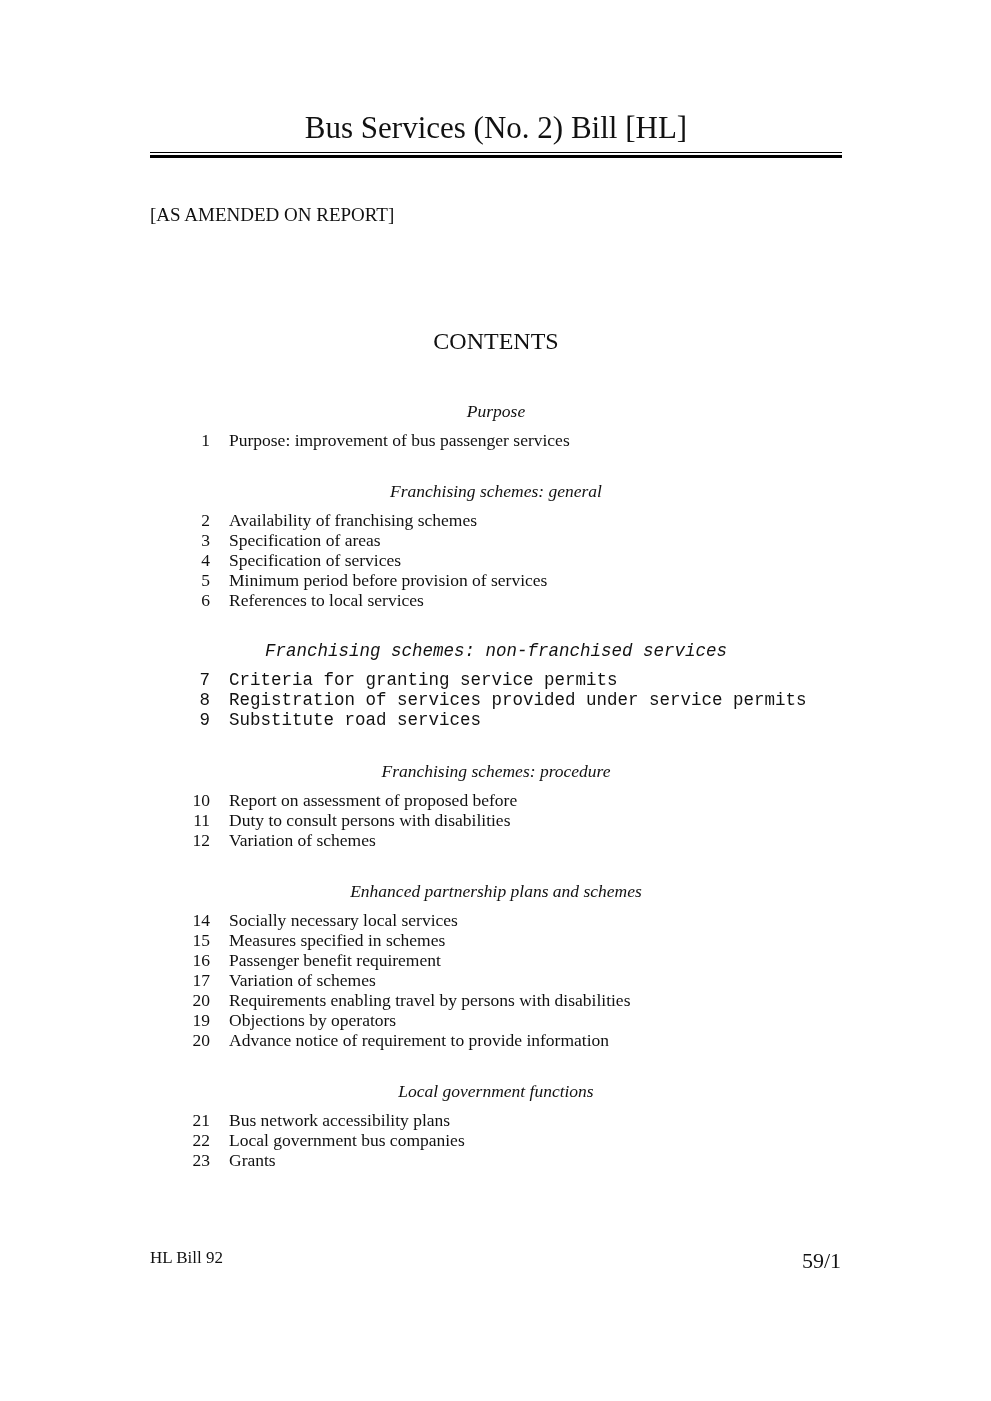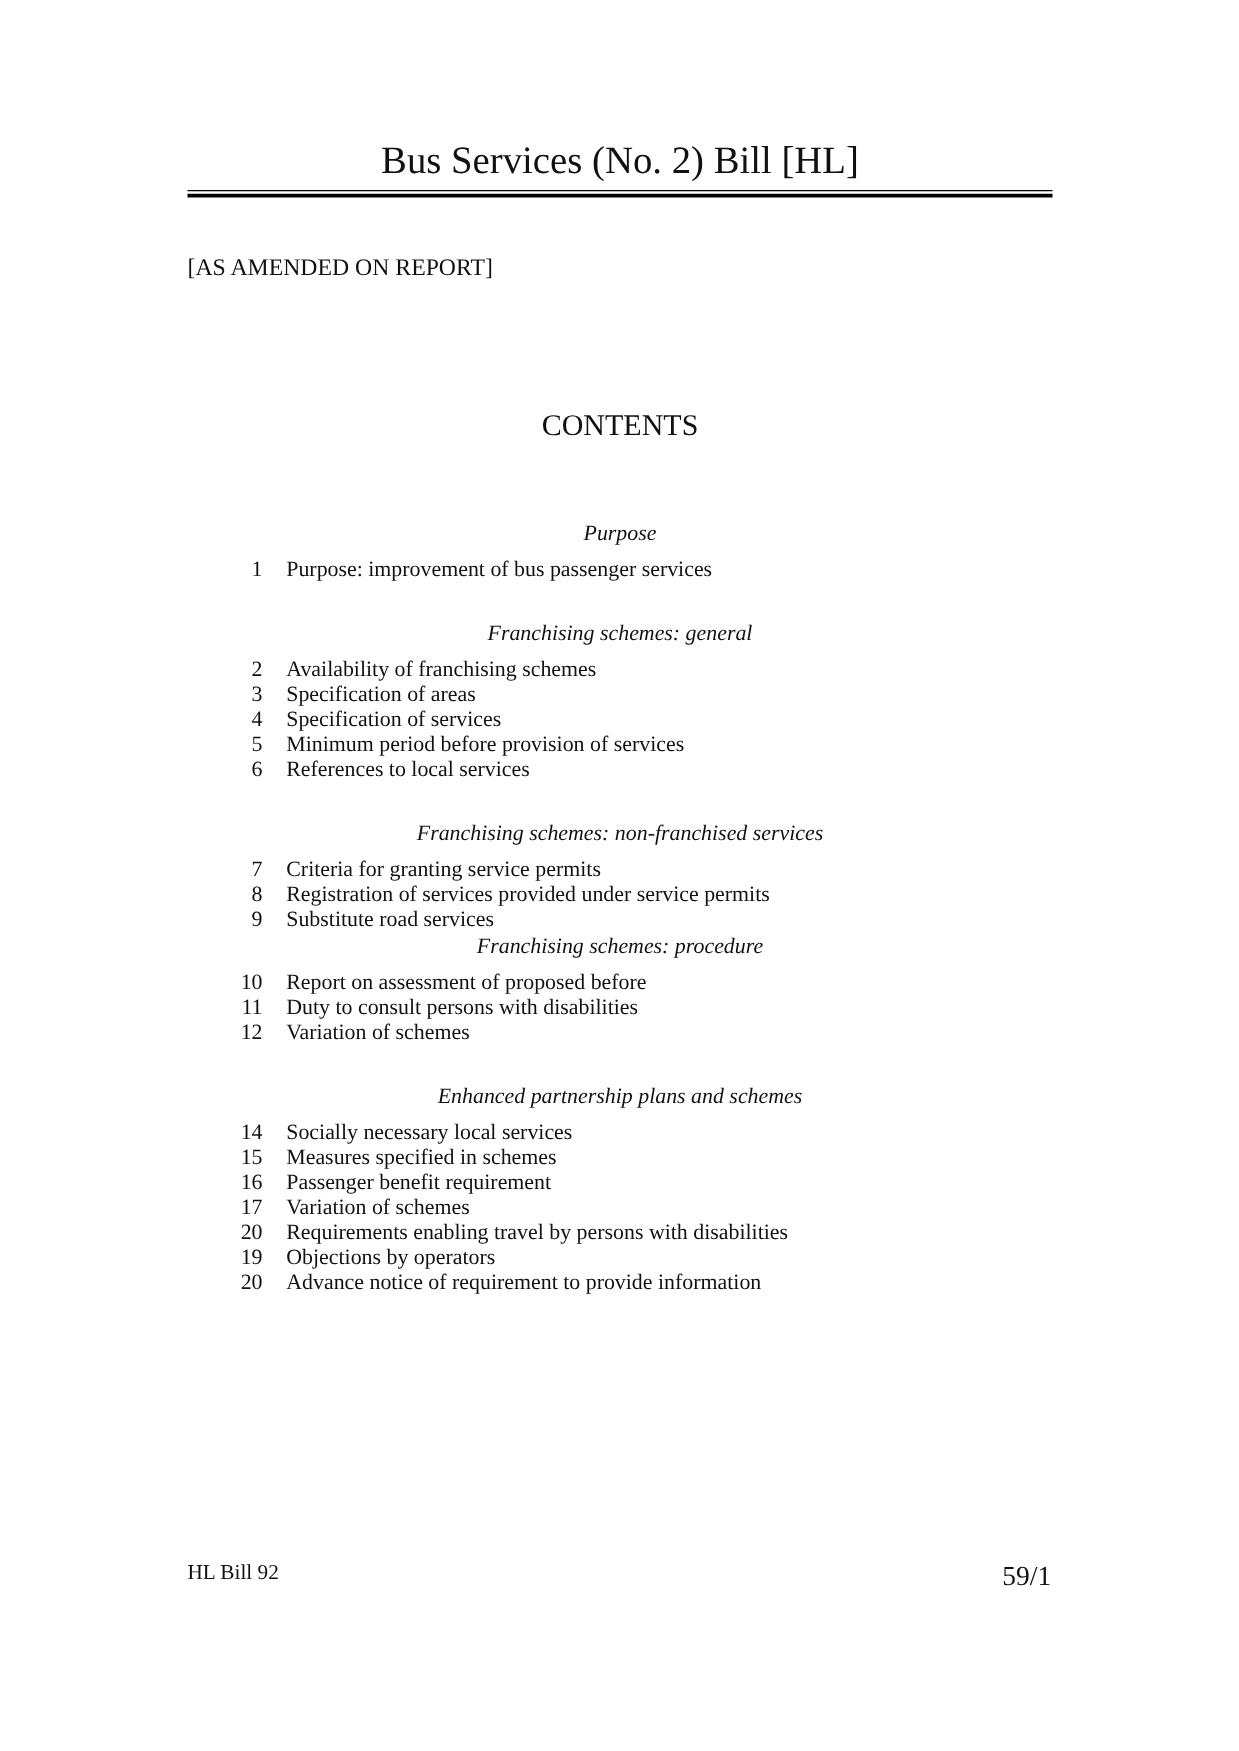--- a/index.html
+++ b/index.html
@@ -14,21 +14,21 @@
     .rule-thin { position: absolute; left: 150px; width: 692px; top: 152px; height: 1px; background: #000; }
     .rule-thick { position: absolute; left: 150px; width: 692px; top: 155px; height: 3px; background: #000; }
     .subtitle {
       position: absolute; left: 150px; width: 692px; top: 203px;
       text-align: left; font-size: 19px; line-height: 24px;
     }
     .contents-head {
       position: absolute; left: 150px; width: 692px; top: 327px;
       text-align: center; font-size: 24px; line-height: 28px;
     }
-    .toc { position: absolute; left: 150px; width: 692px; top: 415px; }
+    .toc { position: absolute; left: 150px; width: 692px; top: 400px; }
     .section { margin: 0; }
     .section-heading {
       text-align: center; font-style: italic; font-size: 17.5px; line-height: 22px;
       margin-bottom: 8px;
     }
     .entry { display: flex; font-size: 17.5px; line-height: 20px; height: 20px; }
     .entry-num { width: 60px; text-align: right; flex: none; }
     .entry-text { margin-left: 19px; white-space: nowrap; }
     .footer-left { position: absolute; left: 150px; top: 1248px; font-size: 17px; }
     .footer-right { position: absolute; right: 150px; top: 1248px; font-size: 22px; }
@@ -69,21 +69,21 @@
     <div class="entry">
         <span class="entry-num">5</span>
         <span class="entry-text">Minimum period before provision of services</span>
       </div>
     <div class="entry">
         <span class="entry-num">6</span>
         <span class="entry-text">References to local services</span>
       </div>
   </div>
 
-  <div class="section" style="">
+  <div class="section" style="margin-bottom:30px;font-family:Liberation Mono, monospace;">
     <div class="section-heading">Franchising schemes: non-franchised services</div>
     <div class="entry">
         <span class="entry-num">7</span>
         <span class="entry-text">Criteria for granting service permits</span>
       </div>
     <div class="entry">
         <span class="entry-num">8</span>
         <span class="entry-text">Registration of services provided under service permits</span>
       </div>
     <div class="entry">
@@ -133,17 +133,32 @@
     <div class="entry">
         <span class="entry-num">19</span>
         <span class="entry-text">Objections by operators</span>
       </div>
     <div class="entry">
         <span class="entry-num">20</span>
         <span class="entry-text">Advance notice of requirement to provide information</span>
       </div>
   </div>
 
+  <div class="section">
+    <div class="section-heading">Local government functions</div>
+    <div class="entry">
+        <span class="entry-num">21</span>
+        <span class="entry-text">Bus network accessibility plans</span>
+      </div>
+    <div class="entry">
+        <span class="entry-num">22</span>
+        <span class="entry-text">Local government bus companies</span>
+      </div>
+    <div class="entry">
+        <span class="entry-num">23</span>
+        <span class="entry-text">Grants</span>
+      </div>
+  </div>
 
 </div>
 
 <div class="footer-left">HL Bill 92</div>
 <div class="footer-right">59/1</div>
 
 </body></html>

